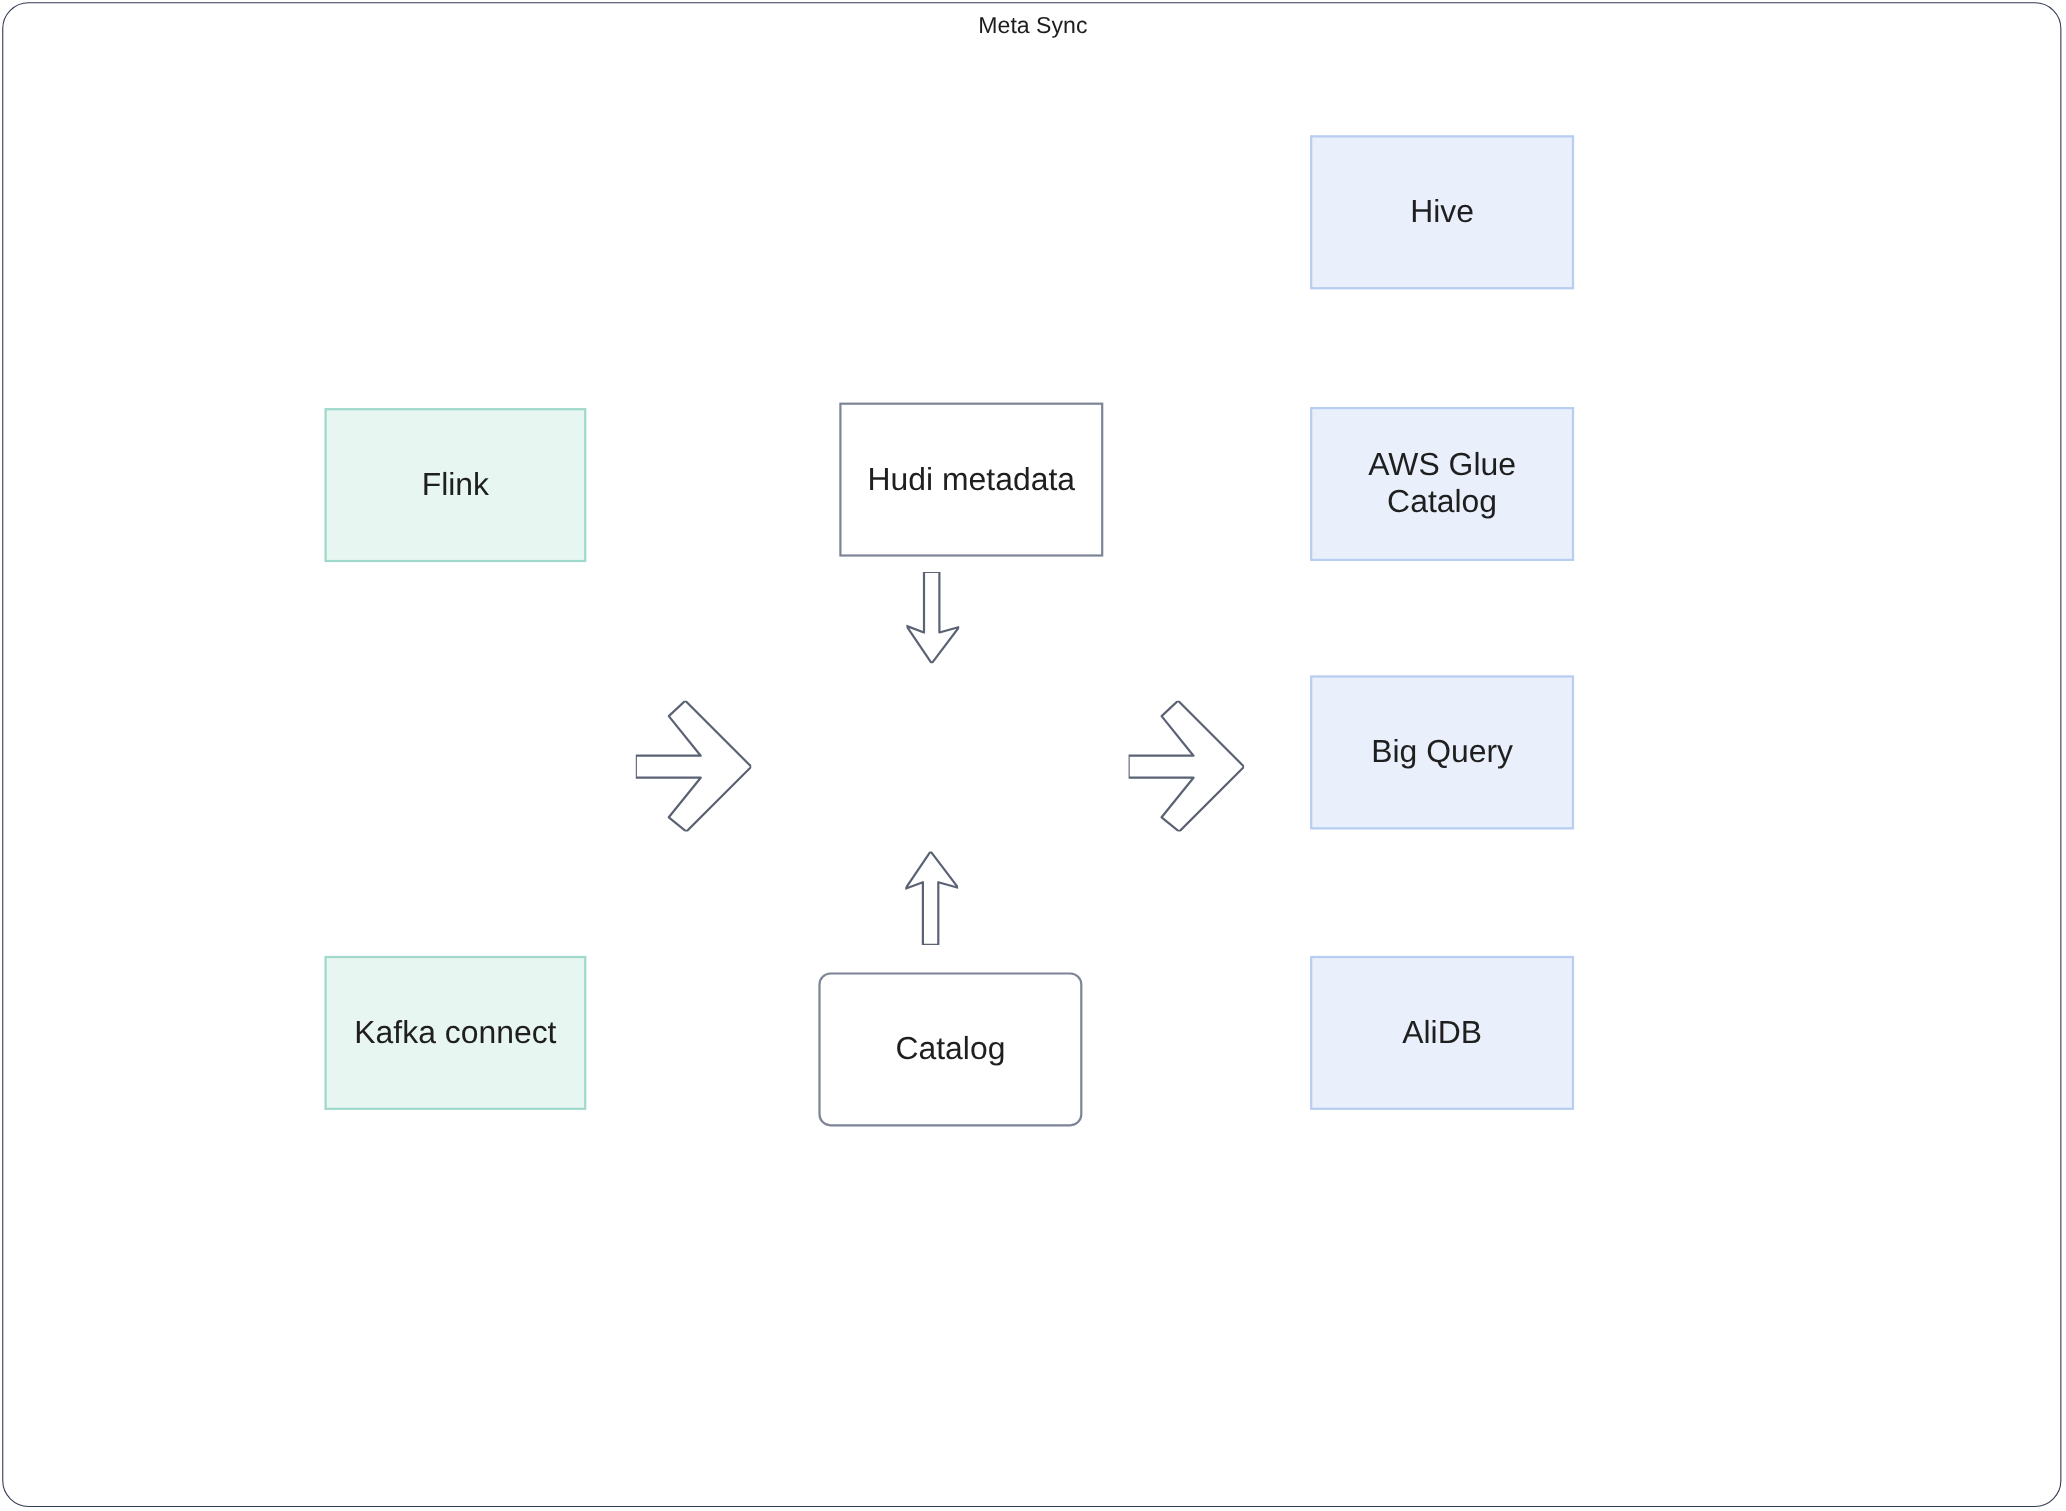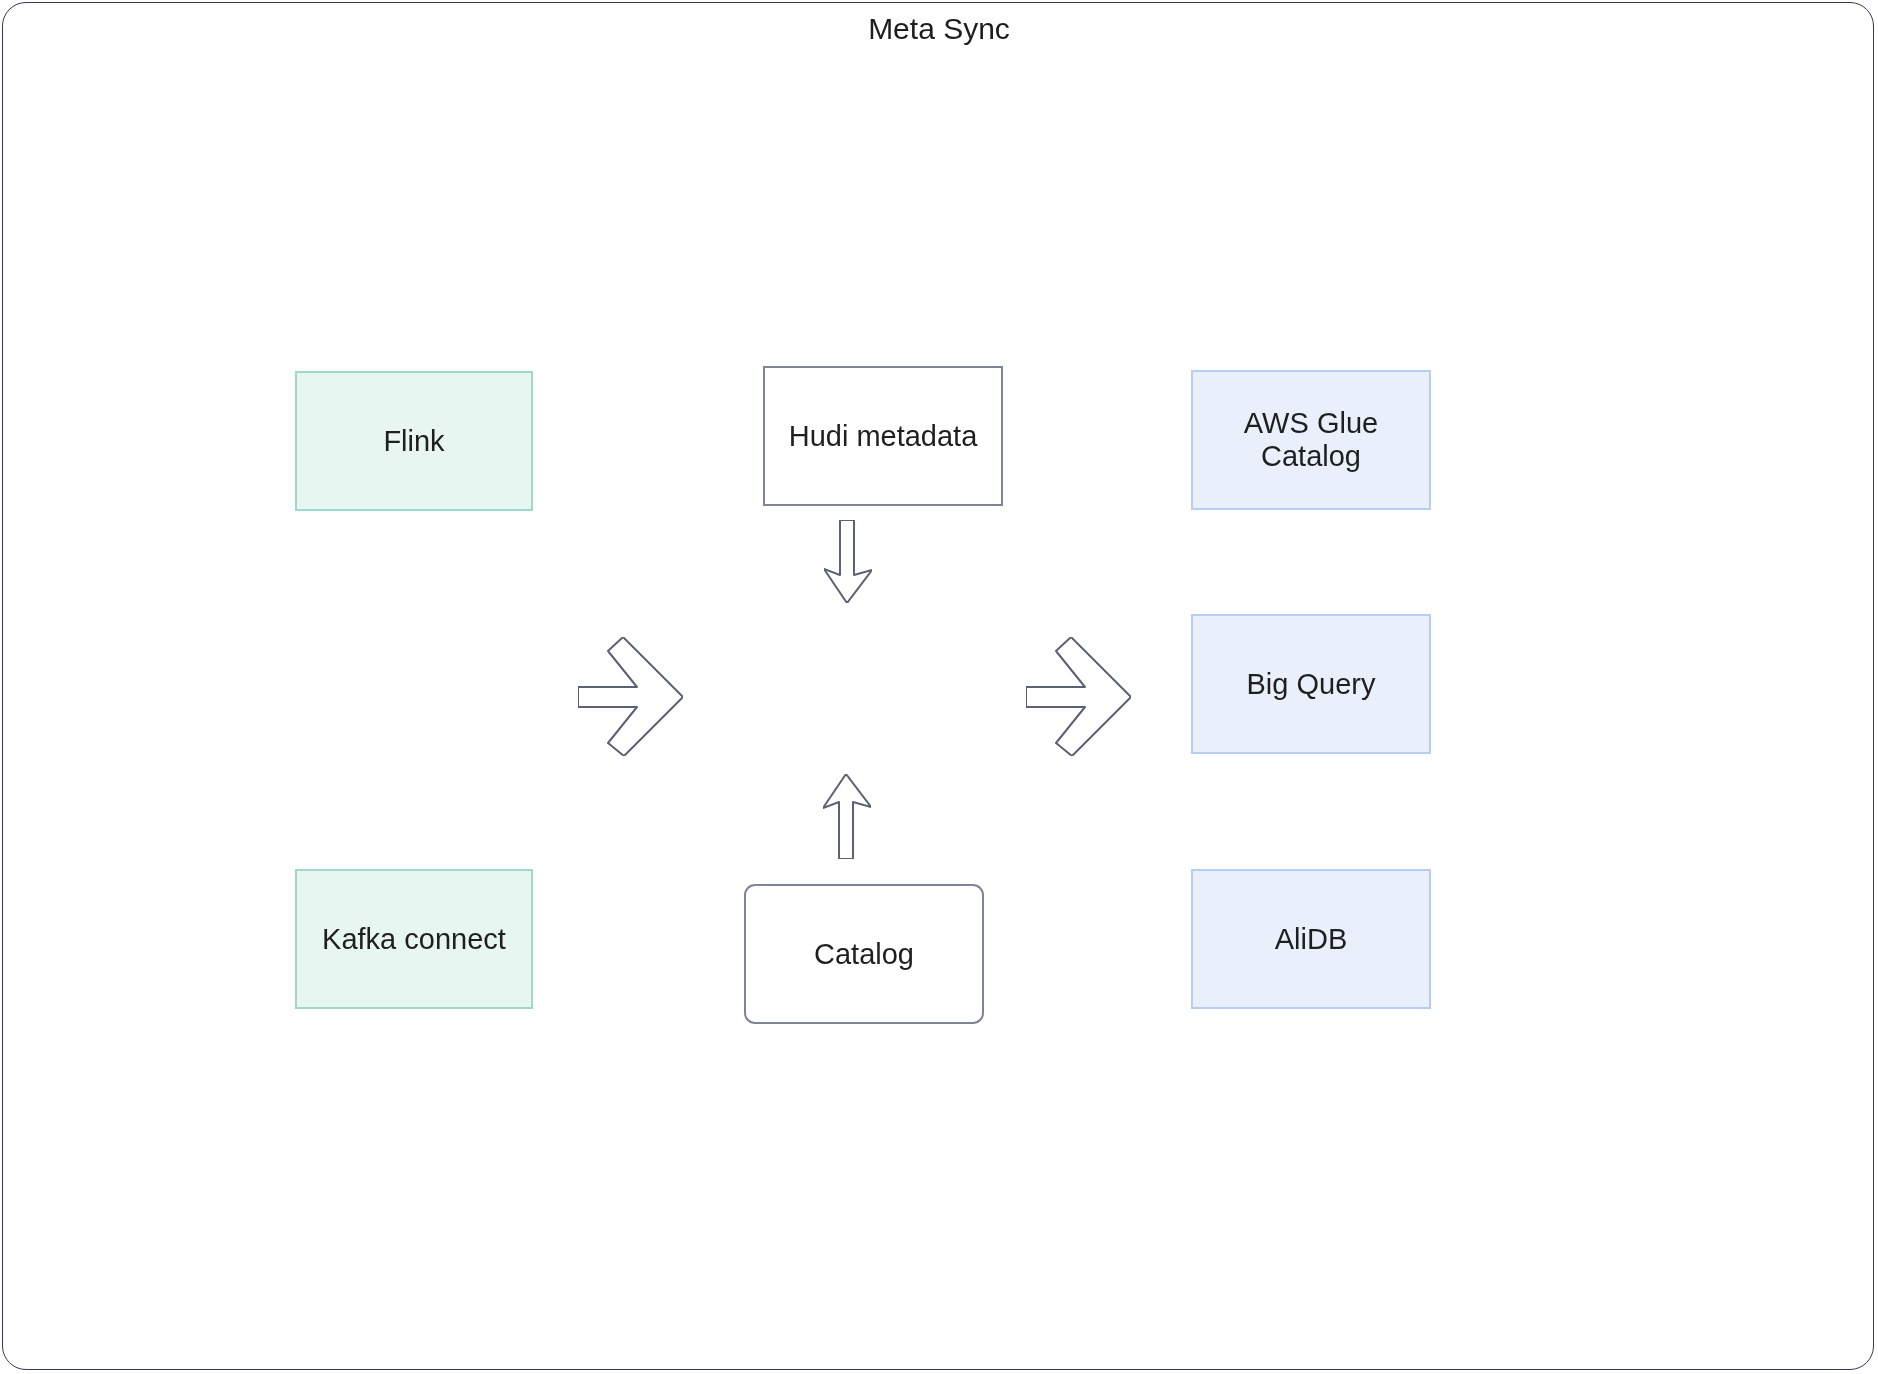--- a/index.html
+++ b/index.html
@@ -24,21 +24,21 @@
     border: 1.6px solid #343b57;
     border-radius: 24px;
     pointer-events: none;
   }
   .diagram-title {
     position: absolute;
     left: 0;
     top: 12px;
     width: 100%;
     text-align: center;
-    font-size: 30px;
+    font-size: 21px;
     color: #1d1d1d;
   }
   .node {
     position: absolute;
     display: flex;
     align-items: center;
     justify-content: center;
     text-align: center;
     font-size: 29px;
     color: #1f1f1f;
@@ -105,20 +105,23 @@
     <span>Kafka connect</span>
   </div>
 
   <div class="node plain" id="node-hudi-metadata">
     <span>Hudi metadata</span>
   </div>
   <div class="node plain" id="node-catalog">
     <span>Catalog</span>
   </div>
 
+  <div class="node target" id="node-hive">
+    <span>Hive</span>
+  </div>
   <div class="node target" id="node-aws-glue">
     <span>AWS Glue Catalog</span>
   </div>
   <div class="node target" id="node-big-query">
     <span>Big Query</span>
   </div>
   <div class="node target" id="node-alidb">
     <span>AliDB</span>
   </div>
 

